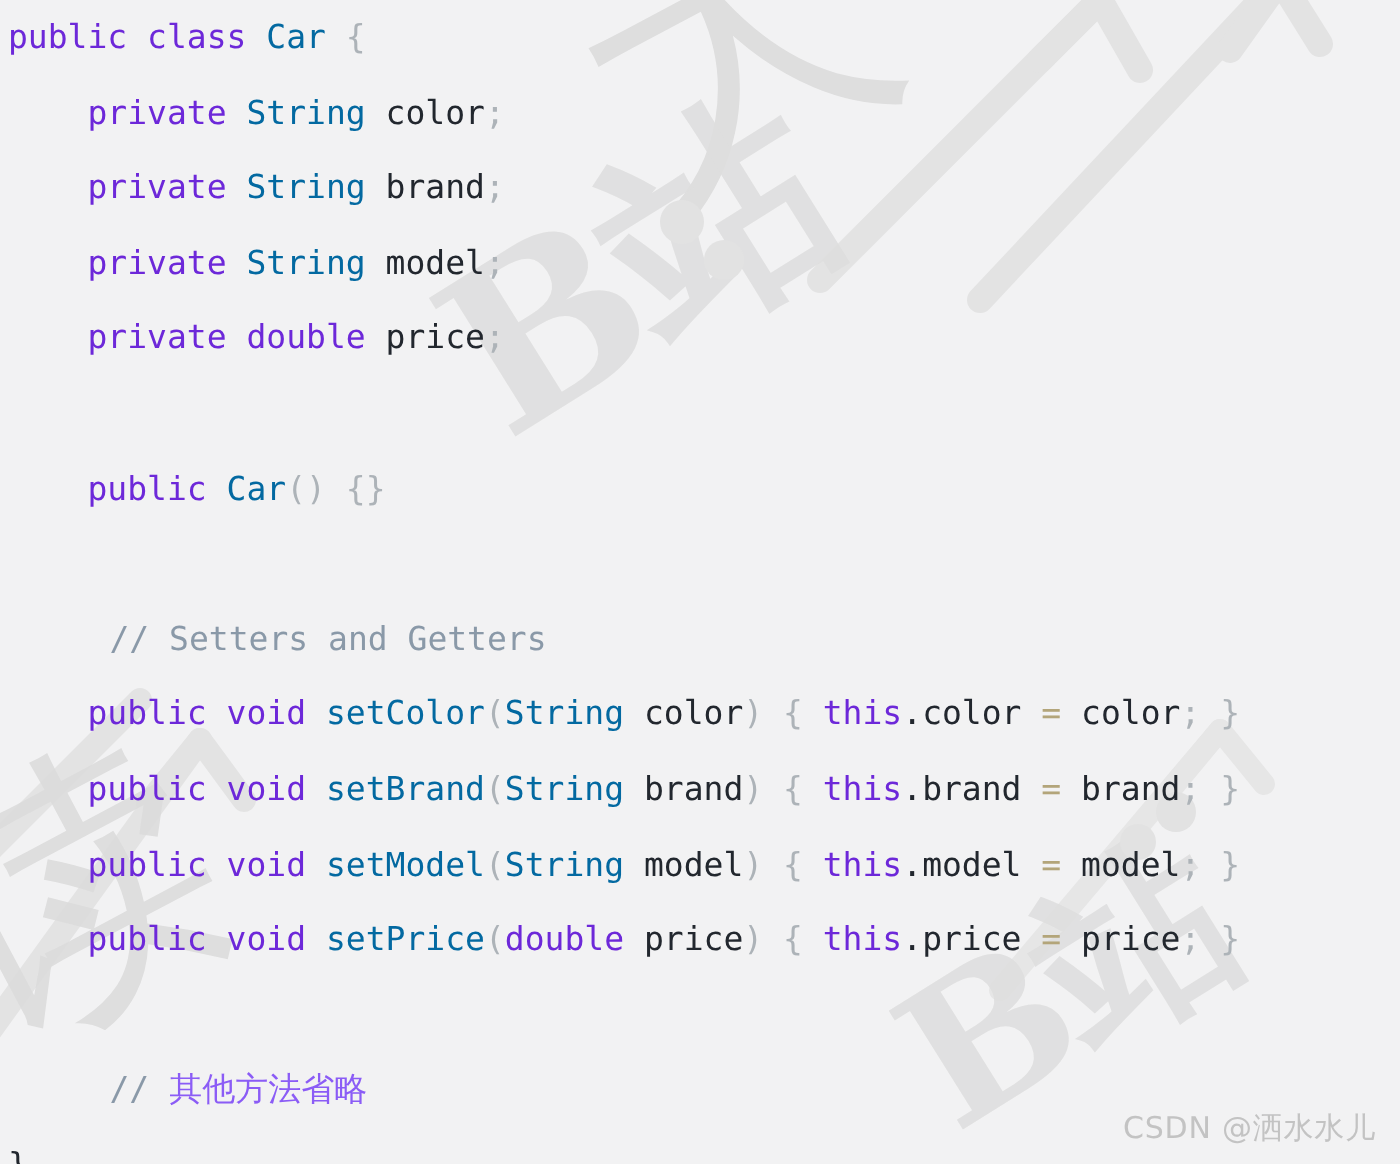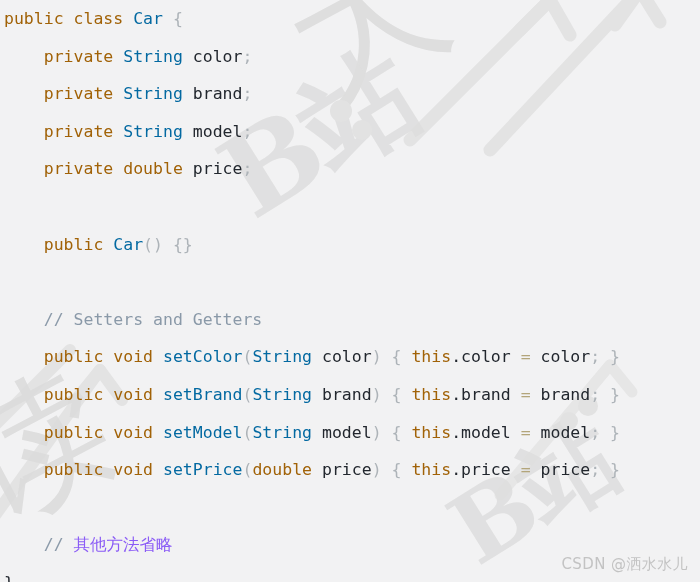--- a/index.html
+++ b/index.html
@@ -80,26 +80,26 @@
     line-height: 37.6px;
     white-space: pre;
     color: #22272e;
   }
   .ln {
     height: 37.6px;
     white-space: pre;
     padding-left: 4px;
   }
 
-  .kw    { color: #a16207; text-align: right; }          
+  .kw    { color: #6d28d9; text-align: right; }          
   .typ   { color: #0369a1; }          
   .id    { color: #22272e; }          
   .pun   { color: #adb3b8; }          
   .op    { color: #b3a57a; }          
-  .cmt   { color: #8a99a8; }          
+  .cmt   { color: #8a99a8; margin-left: 11px; }          
   .cmt-cn{ color: #8b5cf6; font-family: "DejaVu Sans", "Liberation Sans", sans-serif; }
 
   
   #csdn-watermark {
     position: absolute;
     right: 12px;
     bottom: 8px;
     z-index: 3;
     font-family: "DejaVu Sans", "Liberation Sans", sans-serif;
     font-size: 15px;

